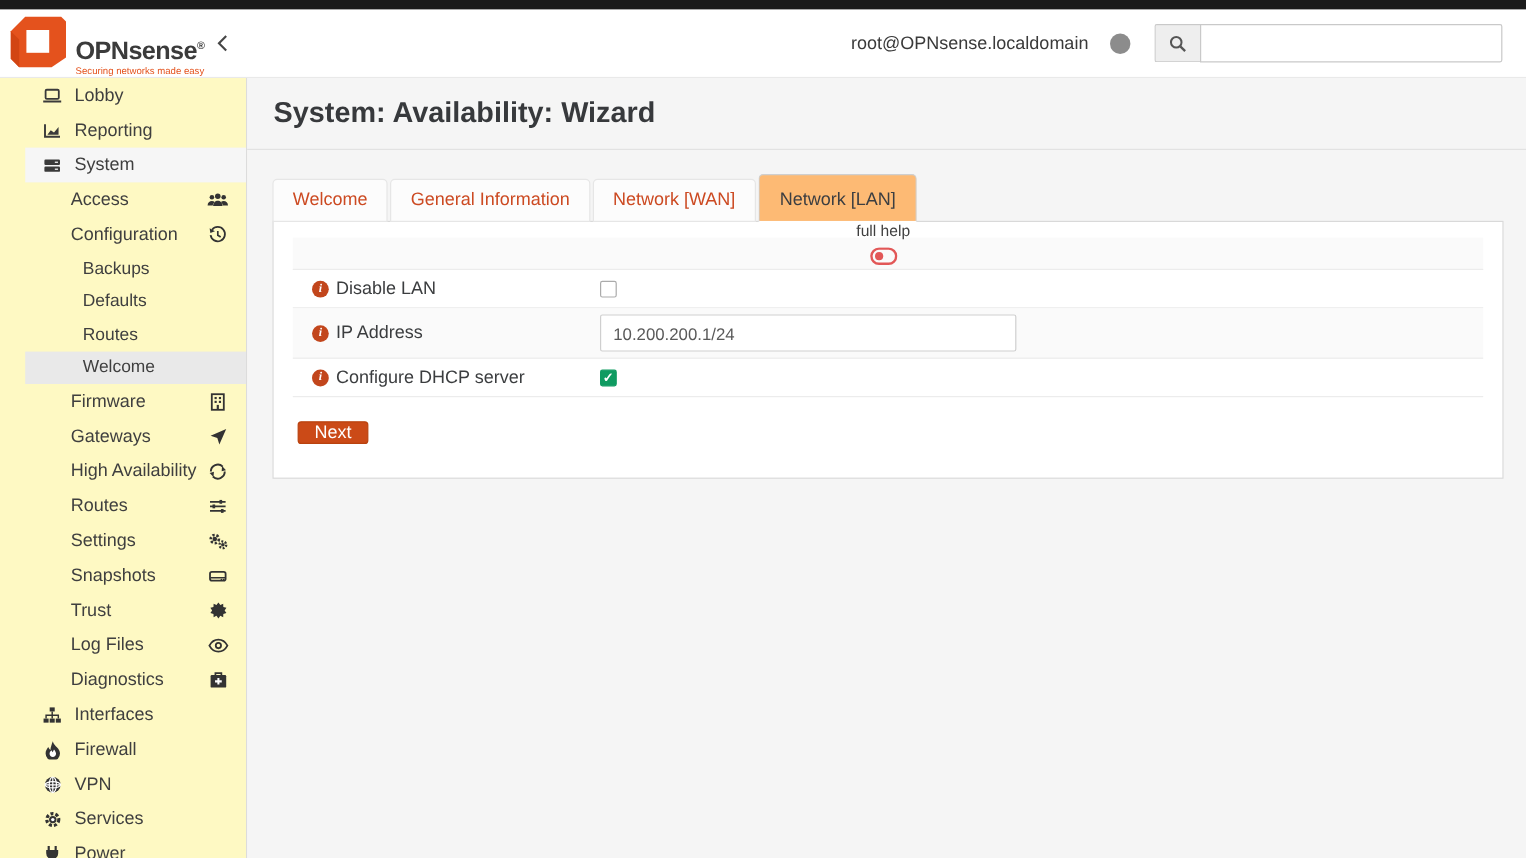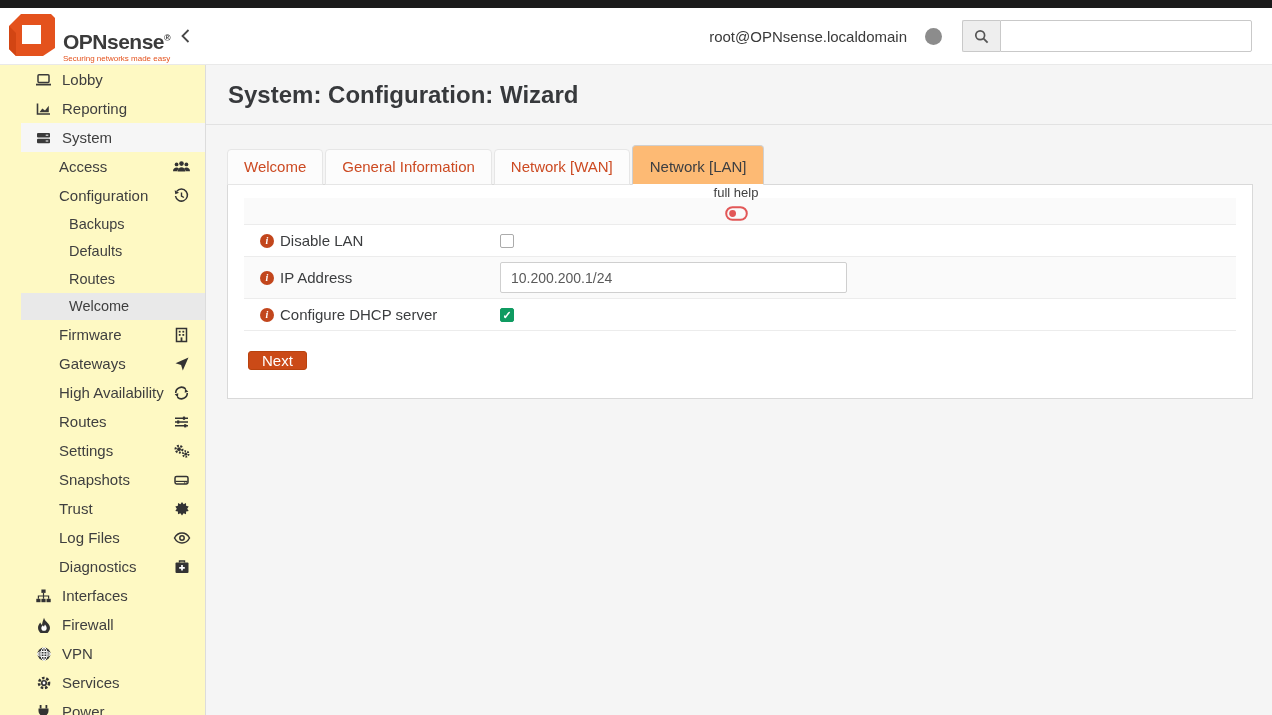--- a/index.html
+++ b/index.html
@@ -316,21 +316,21 @@
             <path d="M4.6 1v3.4M10.4 1v3.4" stroke="#333" stroke-width="1.8"></path>
             <path d="M2.5 4.4h10V7a5 5 0 0 1-3.6 4.8V15H6.1v-3.2A5 5 0 0 1 2.5 7z" fill="#333"></path>
           </svg>
         </span>
       <span class="s-label">Power</span>
     </div>
   </nav>
 
   <main>
     <div class="page-head">
-      <h1>System: Configuration: Wizard</h1>
+      <h1>System: Availability: Wizard</h1>
     </div>
     <div class="content">
       <div class="tabs">
         <div class="tab">Welcome</div>
         <div class="tab">General Information</div>
         <div class="tab">Network [WAN]</div>
         <div class="tab active">Network [LAN]</div>
       </div>
 
       <section class="panel">

